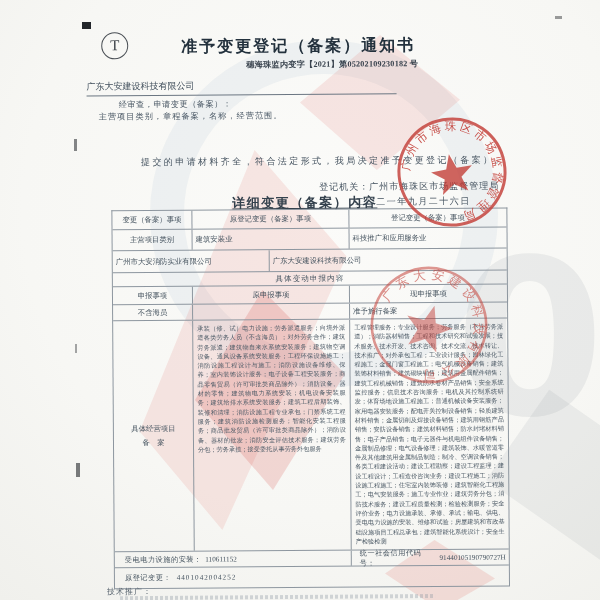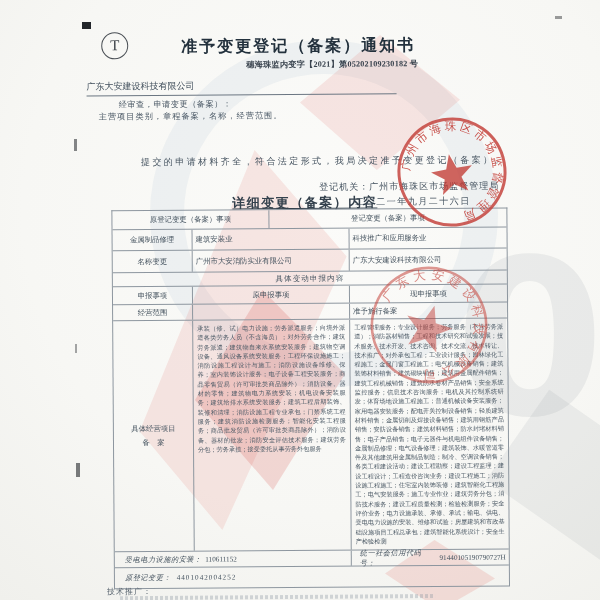--- a/index.html
+++ b/index.html
@@ -95,21 +95,21 @@
   .c3{flex:1;}
   .tc.left{justify-content:flex-start;text-align:left;}
   .band{justify-content:center;font-size:7.6px;letter-spacing:1px;}
   .scope{
     align-items:flex-start;text-align:justify;
     font-size:6.2px;line-height:9.3px;color:#4c5a66;
     padding:3px 4px;overflow:hidden;display:block;
   }
   .label2{display:flex;flex-direction:column;gap:4px;line-height:10px;}
   .codes{font-size:7.2px;}
-  .codes b{font-weight:normal;letter-spacing:0.5px;font-style:italic;}
+  .codes b{font-weight:normal;letter-spacing:0.5px;}
   
   .stamp{position:absolute;pointer-events:none;}
   
   .notice{left:105px;top:585px;font-size:8px;color:#55616c;letter-spacing:1px;}
   .notice-faint{
     left:118px;top:595px;width:315px;height:4px;opacity:0.35;
     background:repeating-linear-gradient(90deg,#8a95a0 0 3px,transparent 3px 5px);
   }
 </style>
 </head>
@@ -140,43 +140,43 @@
   <div class="abs company-line">广东大安建设科技有限公司</div>
   <div class="abs t-line" style="left:120px;top:98px;font-family:Liberation Mono, monospace;">经审查，申请变更（备案）：</div>
   <div class="abs t-line" style="left:100px;top:110px;letter-spacing:1px;">主营项目类别，章程备案，名称，经营范围。</div>
   <div class="abs decision" style="left:142px;top:155px;">提交的申请材料齐全，符合法定形式，我局决定准予变更登记（备案）。</div>
   <div class="abs authority" style="left:320px;top:181px;">登记机关：广州市海珠区市场监督管理局</div>
   <div class="abs authority" style="left:356px;top:196px;letter-spacing:1.5px;">二〇二一年九月二十六日</div>
   <div class="abs tbl-title" style="left:233px;top:194px;">详细变更（备案）内容</div>
 
   <div class="tbl">
     <div class="trow" style="height:18px;">
+      <div class="tc c1">变更（备案）事项</div>
       <div class="tc c2">原登记变更（备案）事项</div>
       <div class="tc c3">登记变更（备案）事项</div>
     </div>
     <div class="trow" style="height:20px;">
-      <div class="tc c1">金属制品修理</div>
+      <div class="tc c1">主营项目类别</div>
       <div class="tc c2 left">建筑安装业</div>
       <div class="tc c3 left">科技推广和应用服务业</div>
     </div>
     <div class="trow" style="height:21px;">
-      <div class="tc c1">名称变更</div>
       <div class="tc c2 left">广州市大安消防实业有限公司</div>
       <div class="tc c3 left">广东大安建设科技有限公司</div>
     </div>
     <div class="trow" style="height:13px;">
       <div class="tc band" style="flex:1;border-right:none;">具体变动申报内容</div>
     </div>
     <div class="trow" style="height:17px;">
       <div class="tc c1">申报事项</div>
       <div class="tc c2">原申报事项</div>
       <div class="tc c3">现申报事项</div>
     </div>
     <div class="trow" style="height:15px;">
-      <div class="tc c1">经营范围</div>
+      <div class="tc c1">不含海员</div>
       <div class="tc c2"></div>
       <div class="tc c3 left">准予施行备案</div>
     </div>
     <div class="trow" style="height:230px;">
       <div class="tc c1">
         <div class="label2">
           <span>具体经营项目</span>
           <span>备　案</span>
         </div>
       </div>

